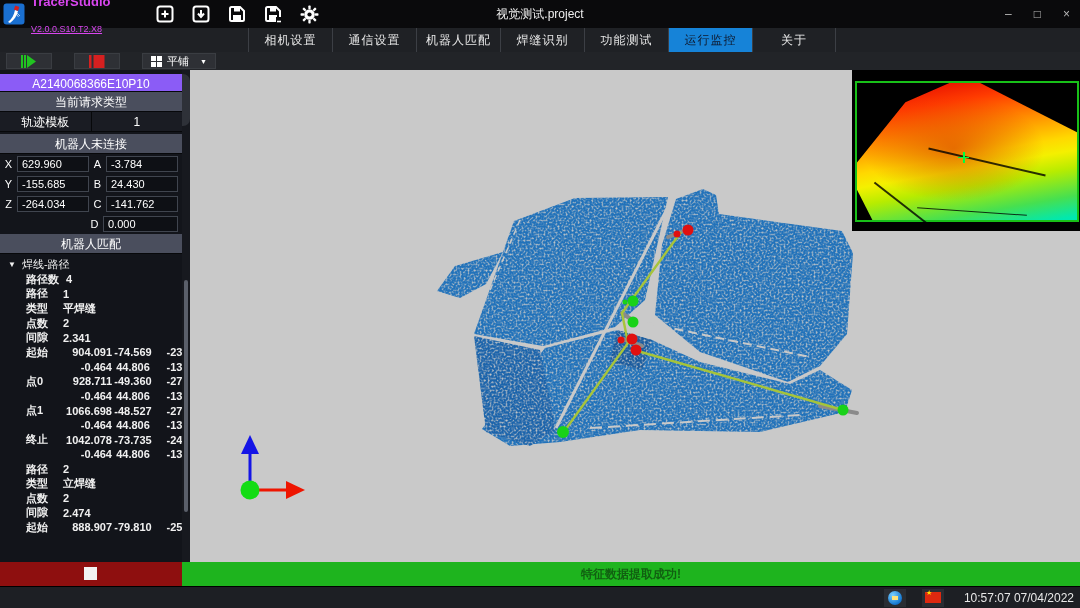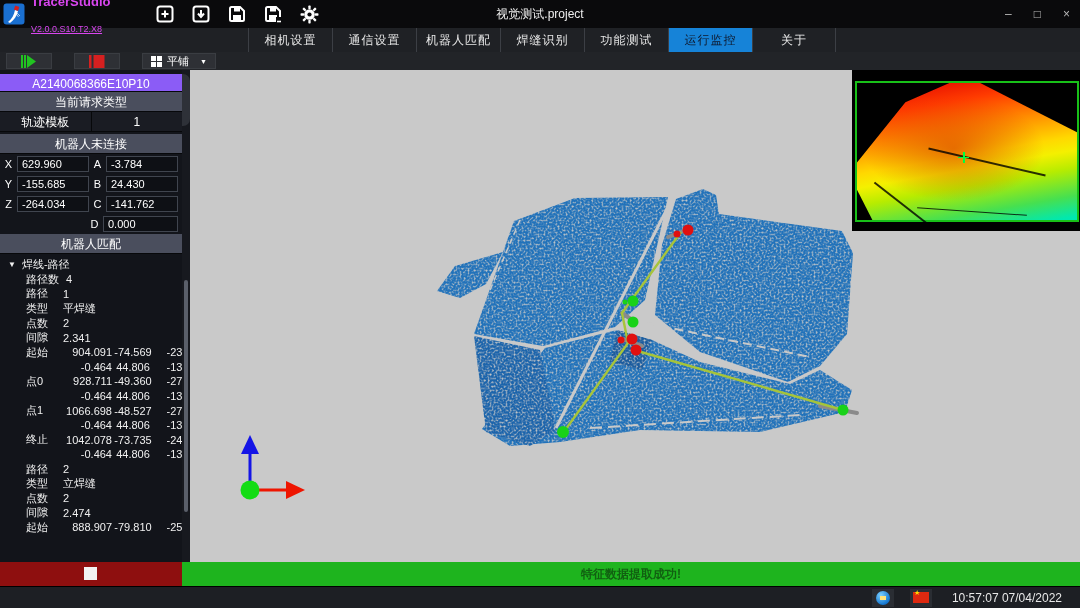--- a/index.html
+++ b/index.html
@@ -47,21 +47,21 @@
 
   .pose-row { height:20px; display:flex; align-items:center; background:#13151b; padding:0 2px; }
   .pose-label { width:13px; text-align:center; font-size:11px; color:#fff; flex:none; }
   .pose-input { flex:1; min-width:0; height:16px; background:#0e1015; border:1px solid #40454f;
     color:#fff; font-size:11px; padding-left:4px; margin:0 2px; font-family:"Liberation Sans",sans-serif; }
   .pose-empty { flex:1; margin:0 2px; }
 
   .tree { flex:1; background:#12141a; padding-top:3px; overflow:hidden; }
   .tree-root { height:15px; display:flex; align-items:center; color:#f0f0f0; font-size:11px; padding-left:8px; }
   .tree-caret { font-size:8px; margin-right:6px; }
-  .tree-row { height:14.6px; display:flex; align-items:center; color:#f0f0f0; font-size:11px; padding-left:26px; }
+  .tree-row { height:14.6px; display:flex; align-items:center; color:#f0f0f0; font-size:11px; padding-left:26px;font-weight:bold; }
   .t-label { min-width:30px; flex:none; }
   .t-single { margin-left:7px; }
   .t-col0 { width:56px; text-align:right; flex:none; }
   .t-col1 { width:42px; text-align:center; flex:none; }
   .t-col2 { width:56px; text-align:right; flex:none; }
 
   .sidestrip { width:8px; background:#17191f; position:relative; }
   .strip-handle { position:absolute; top:4px; left:0; width:8px; height:52px; background:#2e3138;
     border-radius:0 7px 7px 0; }
   .scroll-thumb { position:absolute; top:210px; left:2px; width:4px; height:232px;
@@ -93,21 +93,21 @@
 
   
   .bottom-bars { height:24px; display:flex; }
   .red-bar { width:182px; background:#8e0f0f; position:relative; cursor:pointer; }
   .red-check { position:absolute; left:84px; top:5px; width:13px; height:13px; background:#f2f2f2; }
   .green-bar { flex:1; background:#1eb41e; display:flex; align-items:center; justify-content:center;
     color:#116011; font-size:12px; font-weight:bold; }
 
   
   .statusbar { height:22px; background:#1d1f24; display:flex; align-items:center; justify-content:flex-end;
-    gap:16px; padding-right:18px; border-top:1px solid #000; }
+    gap:16px; padding-right:6px; border-top:1px solid #000; }
   .sb-icon-btn { width:22px; height:18px; background:#2a2d33; display:flex; align-items:center;
     justify-content:center; cursor:pointer; }
   .ime-circle { width:14px; height:14px; border-radius:50%;
     background:radial-gradient(circle at 35% 30%, #7cd0ff, #1577d0 70%, #0d5aa8); position:relative; }
   .ime-circle::after { content:""; position:absolute; left:4px; top:5px; width:6px; height:4px; background:#ffe27a; }
   .flag { width:16px; height:11px; background:#de2910; position:relative; }
   .flag::after { content:"★"; position:absolute; left:1px; top:-3px; font-size:7px; color:#ffde00; }
   .clock { color:#e8e8e8; font-size:12px; margin-left:4px; }
 </style>
 </head>

